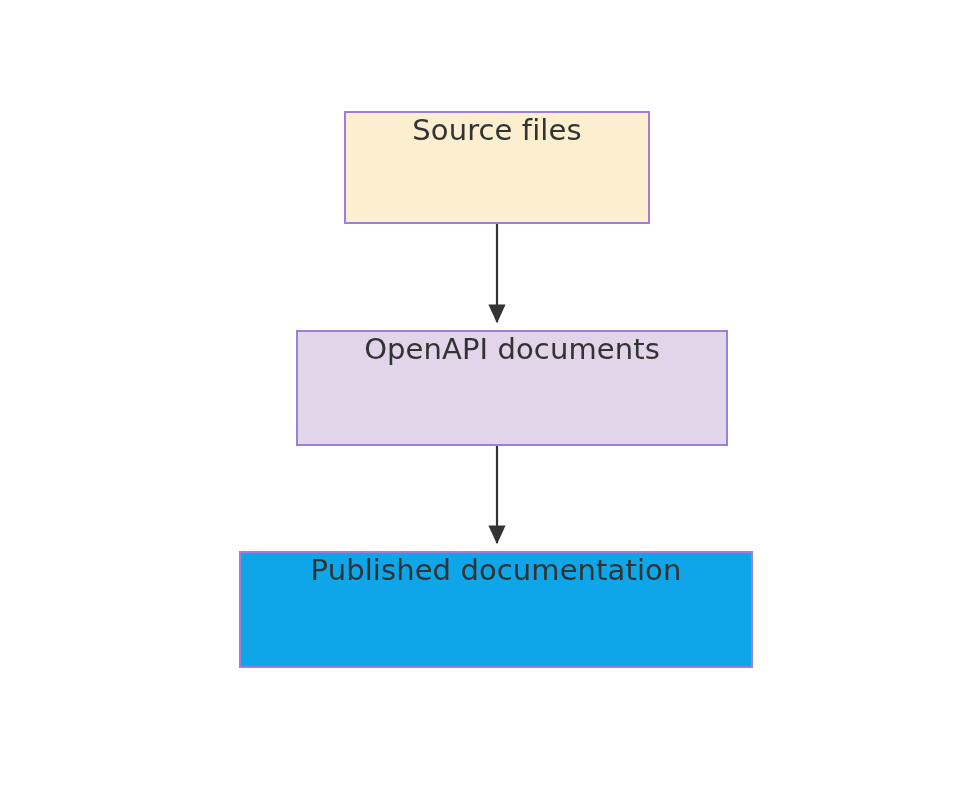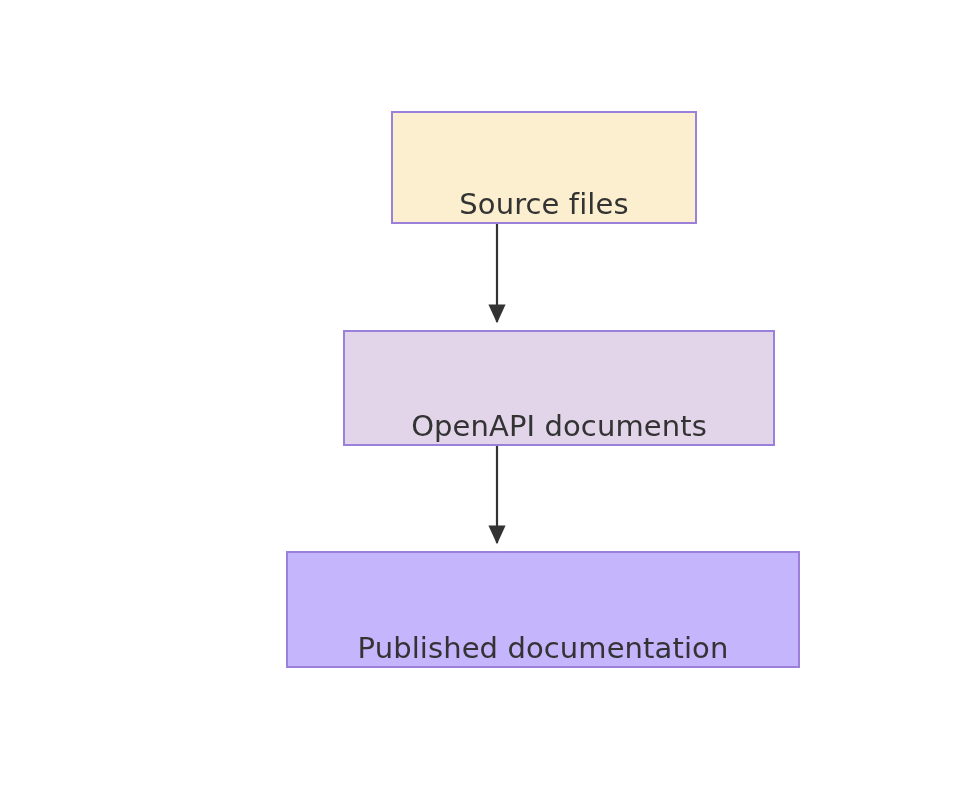--- a/index.html
+++ b/index.html
@@ -23,24 +23,23 @@
     width: 980px;
     height: 794px;
     background: #ffffff;
   }
 
   .flow-node {
     position: absolute;
     box-sizing: border-box;
     border: 2px solid #9a7fdb;
     display: flex;
-    align-items: flex-end;
+    align-items: flex-start;
     justify-content: center;
     text-align: center;
-    margin-left: 47px;
   }
 
   .flow-node .node-label {
     font-family: "DejaVu Sans", sans-serif;
     font-size: 29px;
     line-height: 1.2;
     color: #333333;
     letter-spacing: 0.1px;
     white-space: nowrap;
   }
@@ -62,21 +61,21 @@
     height: 116px;
     background: #e2d5ea;
   }
 
   
   #node-published-documentation {
     left: 239px;
     top: 551px;
     width: 514px;
     height: 117px;
-    background: #c4b5fd;
+    background: #0ea5e9;
   }
 
   #edge-layer {
     position: absolute;
     left: 0;
     top: 0;
     width: 980px;
     height: 794px;
     pointer-events: none;
   }

